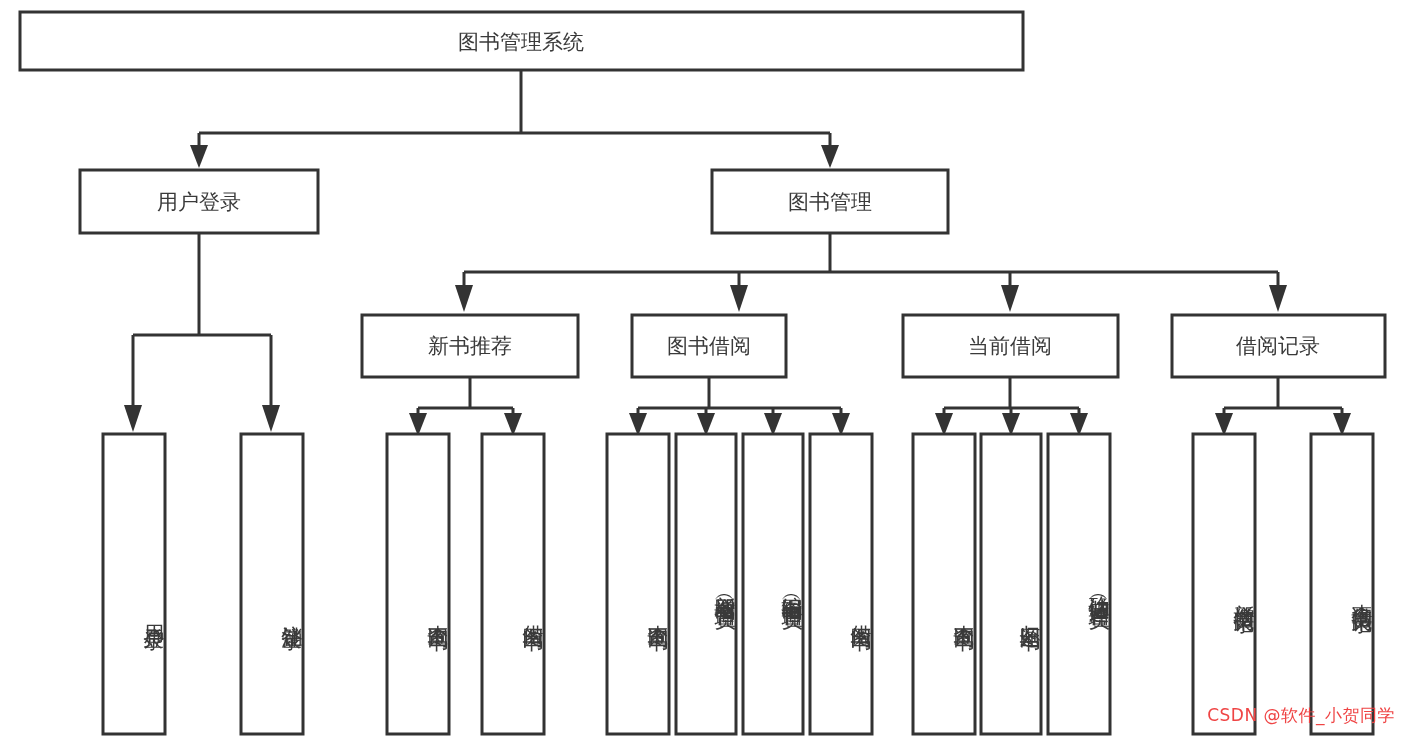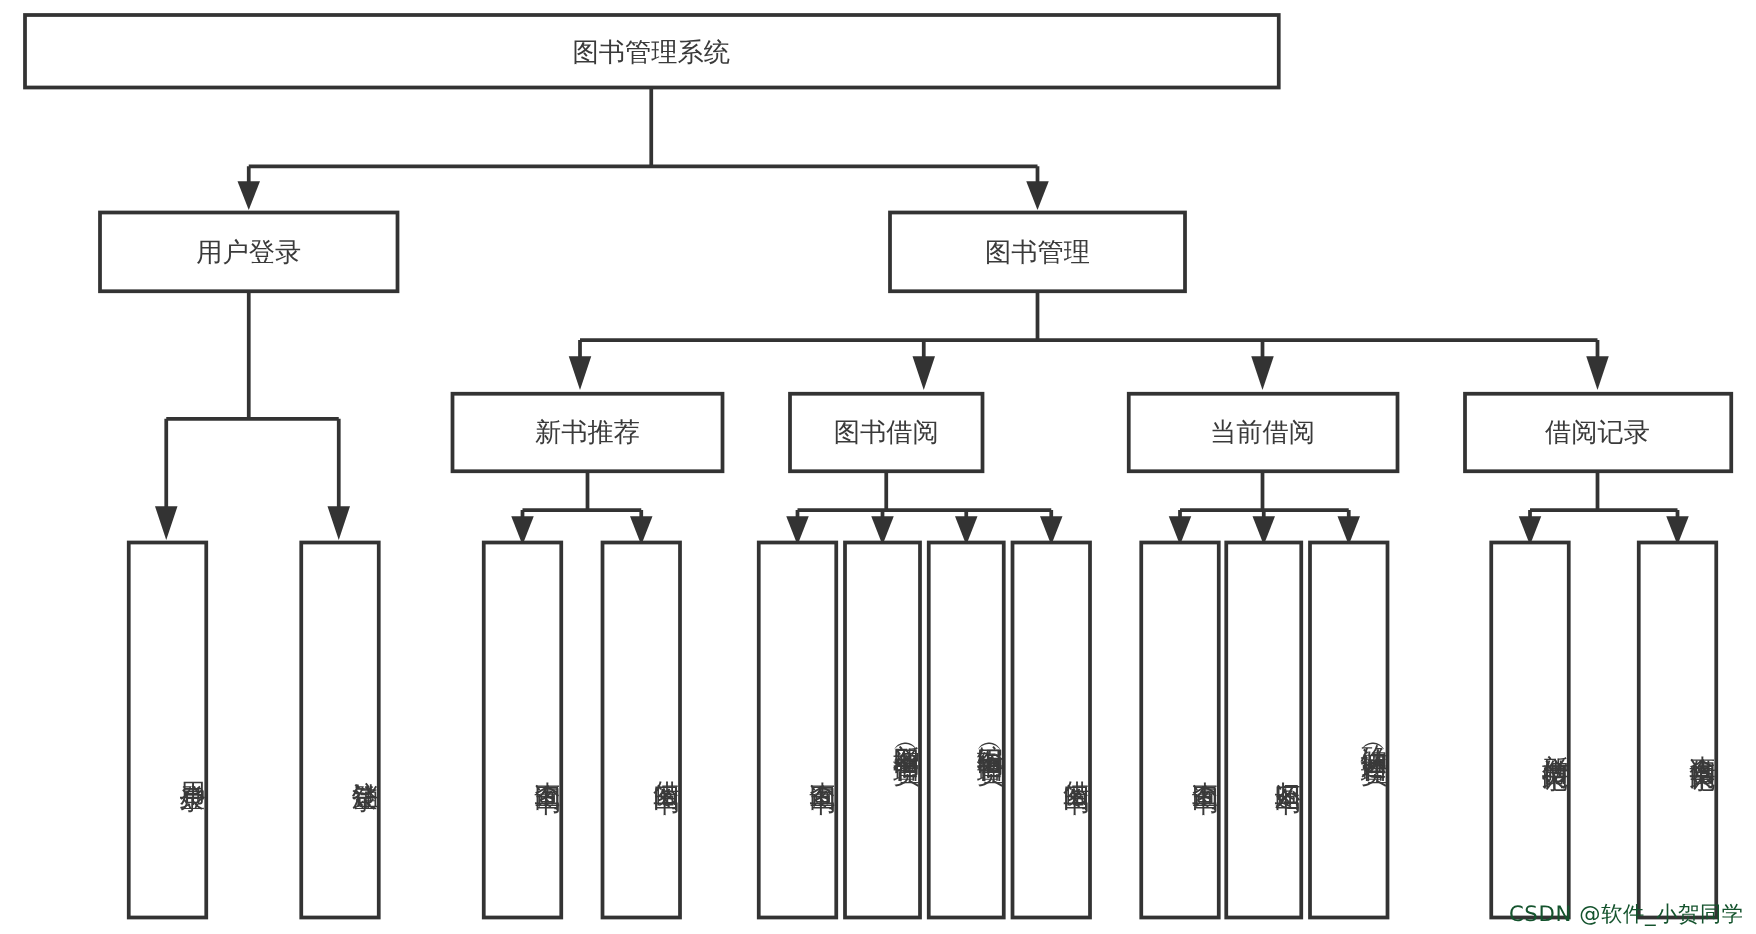--- a/index.html
+++ b/index.html
@@ -58,24 +58,24 @@
     font-size: 21px;
     line-height: 1.08;
     color: #3a3a3a;
     letter-spacing: 2px;
     white-space: nowrap;
     pointer-events: none;
   }
   .watermark {
     position: absolute;
     right: 10px;
-    bottom: 4px;
+    bottom: 20px;
     font-family: "DejaVu Sans", "Liberation Sans", sans-serif;
     font-size: 17px;
-    color: #14532d;
+    color: #ef4444;
     letter-spacing: 0.5px;
     white-space: nowrap;
   }
 </style>
 </head>
 <body>
 
 <div id="diagram-root">
 
   <svg class="flow" viewBox="0 0 1405 747">

